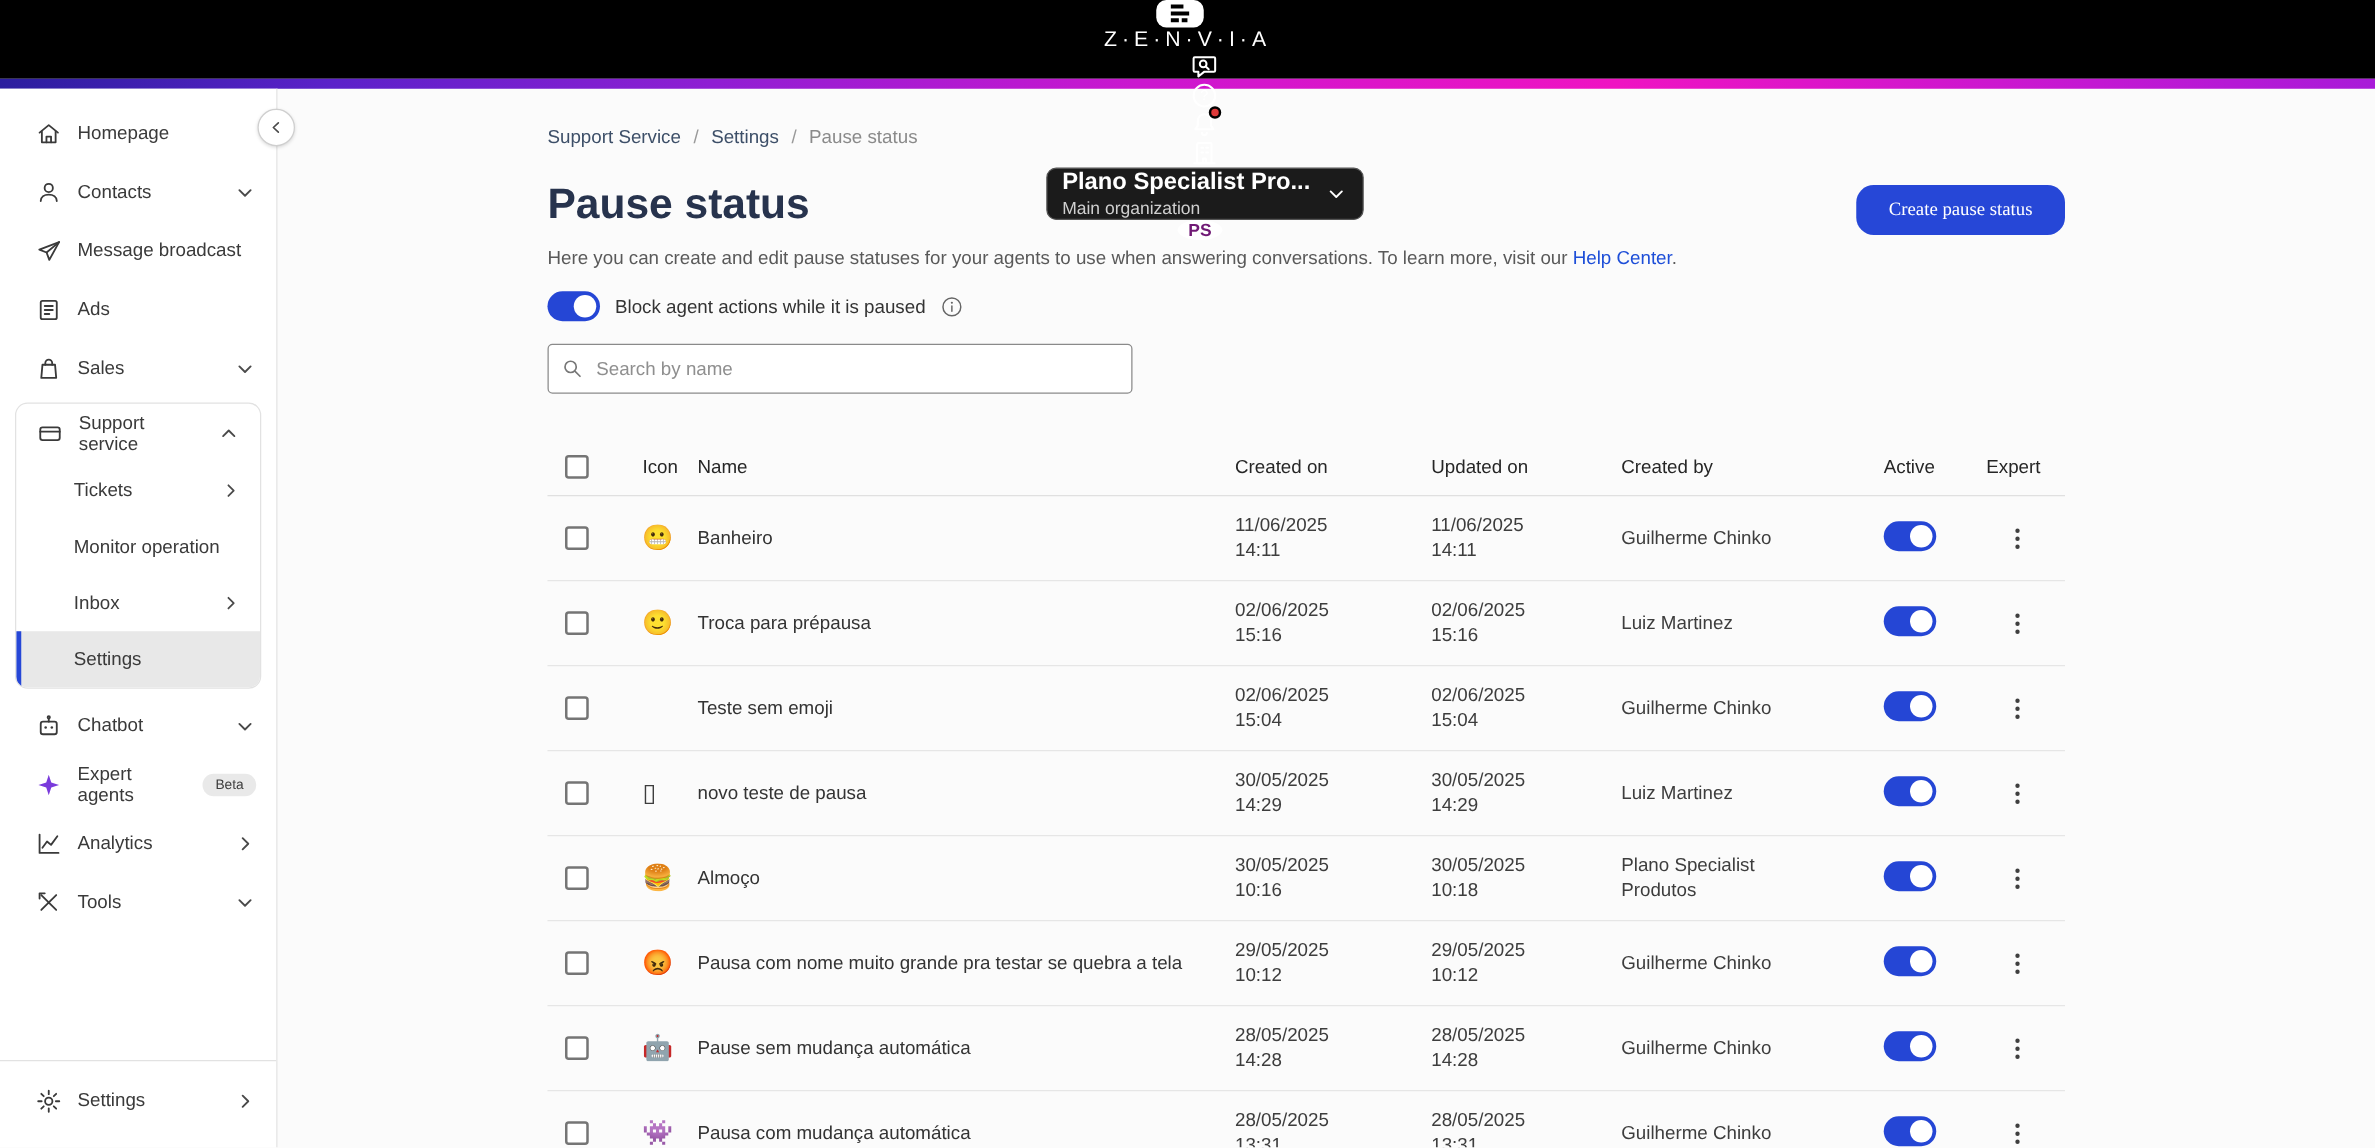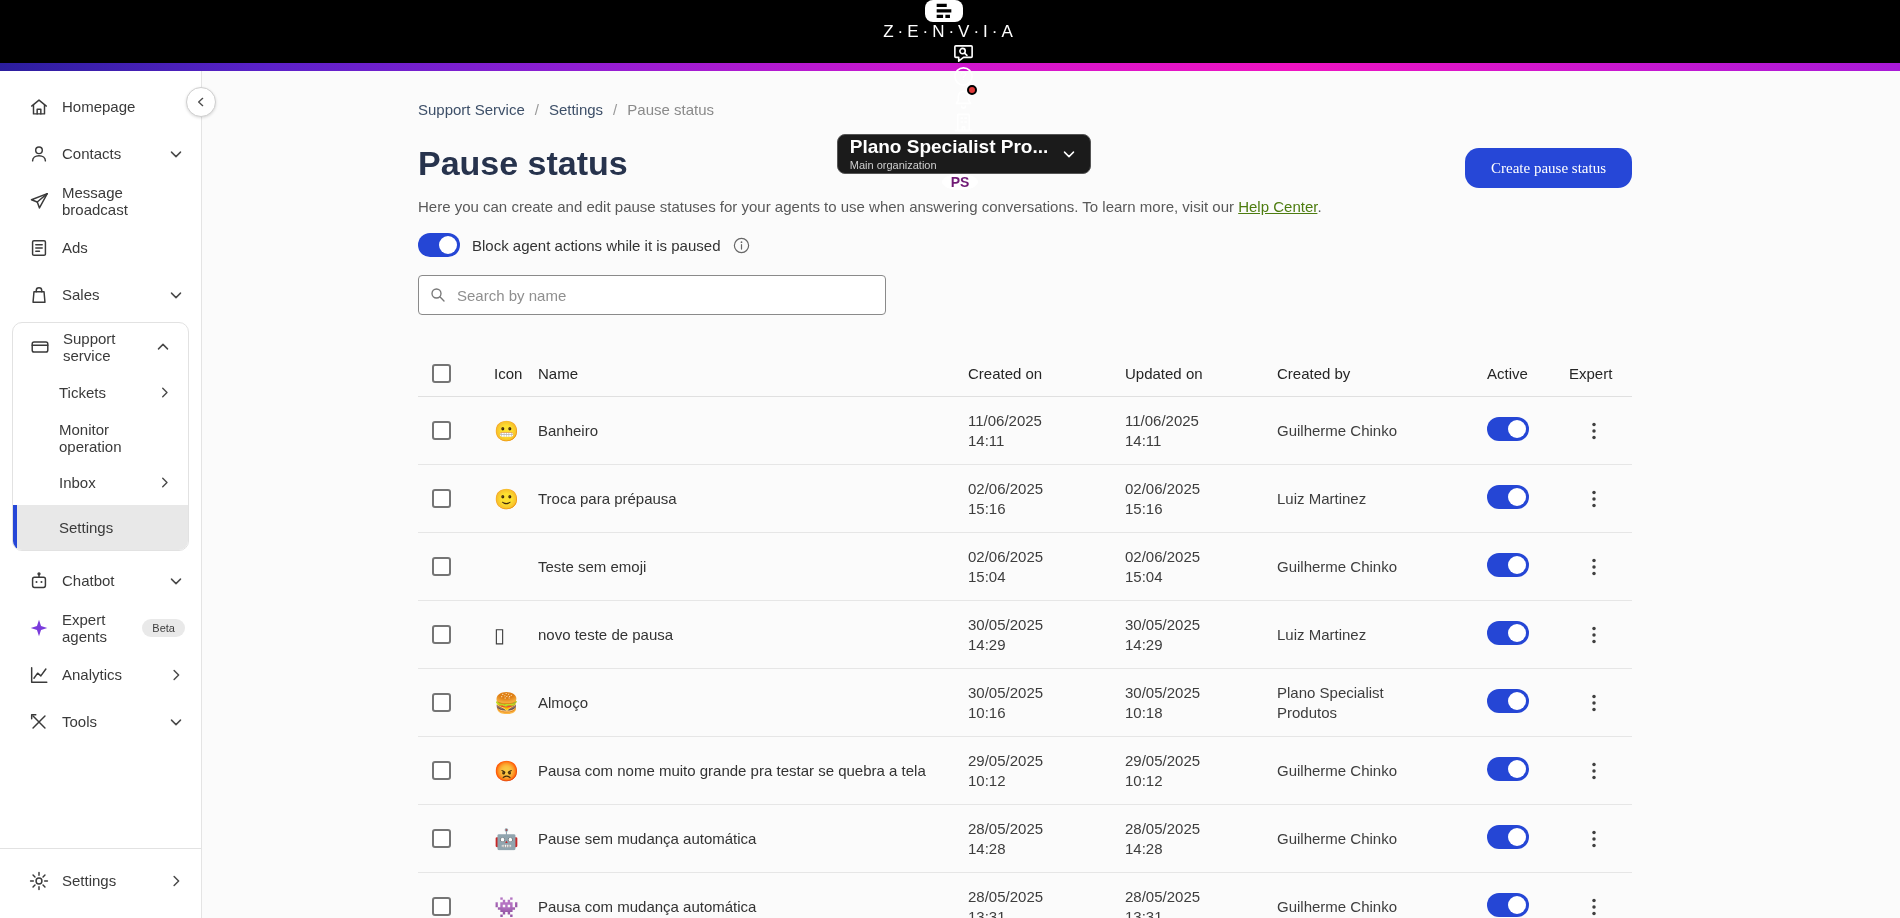--- a/index.html
+++ b/index.html
@@ -32,39 +32,39 @@
     position:absolute; top:-3px; right:-2px; width:10px; height:10px;
     background:#e03a3a; border-radius:50%; border:2px solid #000;
   }
   .org-pill {
     margin-left:28px; height:42px; min-width:176px;
     background:#1b1b1b; border:1px solid #555; border-radius:8px;
     display:flex; align-items:center; gap:12px; padding:0 12px; cursor:pointer;
   }
   .org-text { display:flex; flex-direction:column; line-height:1.25; }
   .org-line1 { color:#fff; font-size:19px; font-weight:700; }
-  .org-line2 { color:#cfcfcf; font-size:11px; }
+  .org-line2 { color:#cfcfcf; font-size:14px; }
   .org-chev svg { stroke:#fff; fill:none; stroke-width:2; stroke-linecap:round; stroke-linejoin:round; }
   .avatar {
     width:36px; height:36px; border-radius:50%; background:#fff; color:#701a75;
     display:flex; align-items:center; justify-content:center;
     font-weight:700; font-size:14px; margin-left:20px; cursor:pointer;
   }
 
   .gradient-strip {
     height:8px;
     background:linear-gradient(90deg,#2b1e9e 0%,#5b21c9 14%,#8f1ed3 30%,#cb17cf 48%,#ef13c2 68%,#c318d2 88%,#a81ad8 100%);
   }
 
   
   .layout { display:flex; height:847px; }
 
   
   .sidebar {
-    width:202px; background:#fff; border-right:1px solid #e4e4e4;
+    width:222px; background:#fff; border-right:1px solid #e4e4e4;
     position:relative; padding-top:12px; flex:none;
   }
   .collapse-btn {
     position:absolute; top:16px; right:-15px; width:30px; height:30px;
     border-radius:50%; background:#fff; border:1px solid #cfcfcf; z-index:5;
     display:flex; align-items:center; justify-content:center; cursor:pointer;
     box-shadow:0 1px 3px rgba(0,0,0,.15);
   }
   .chev svg { stroke:#4a4a4a; fill:none; stroke-width:2; stroke-linecap:round; stroke-linejoin:round; }
   .side-item {
@@ -105,21 +105,21 @@
   .bc-current { color:#8a8a8a; }
 
   .title-row { display:flex; justify-content:space-between; align-items:flex-start; margin-top:26px; }
   .h1 { font-size:34px; font-weight:700; color:#27334d; margin:0; }
   .create-btn {
     background:#2647d7; color:#fff; border:none; border-radius:14px;
     height:40px; padding:0 26px; font-size:15px; font-weight:500;
     font-family:Liberation Serif, serif; cursor:pointer; margin-top:4px;
   }
   .desc { margin-top:10px; font-size:15px; color:#595959; }
-  .desc a { color:#4d7c0f; text-decoration:underline; cursor:pointer; }
+  .desc a { color:#1d4ed8; cursor:pointer; }
 
   .block-row { display:flex; align-items:center; gap:12px; margin-top:18px; }
   .block-label { font-size:15px; color:#333; }
   .info-icon { width:19px; height:19px; cursor:pointer; }
   .info-icon svg { stroke:#666; fill:none; stroke-width:1.5; stroke-linecap:round; }
 
   .switch {
     display:inline-block; width:42px; height:24px; border-radius:12px;
     background:#2546d5; position:relative; cursor:pointer; flex:none;
   }

